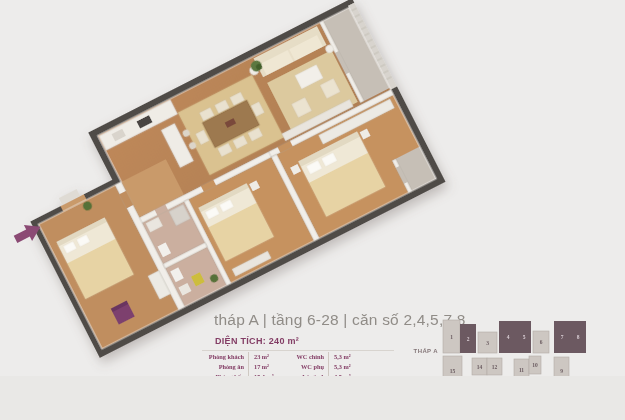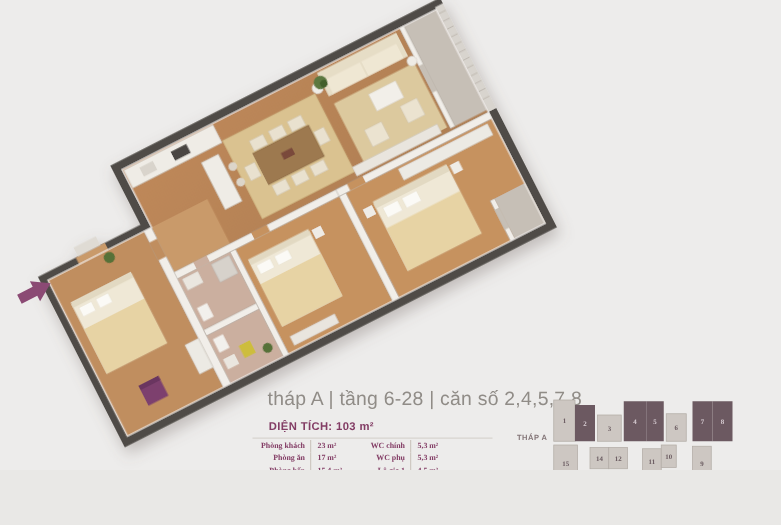--- a/index.html
+++ b/index.html
@@ -182,21 +182,21 @@
     </g>
   </svg>
 
   <svg class="arrow-svg" width="40" height="34" viewBox="0 0 40 34">
     <g transform="translate(20,17) rotate(-27)">
       <path d="M -14,4 L 0,4 L 0,9 L 14,0 L 0,-9 L 0,-4 L -14,-4 Z" style="fill:var(--arrow,#8b4a74)"></path>
     </g>
   </svg>
 
   <div class="title">tháp A | tầng 6-28 | căn số 2,4,5,7,8</div>
-  <div class="area">DIỆN TÍCH: 103 m²</div>
+  <div class="area">DIỆN TÍCH: 240 m²</div>
   <div class="rule"></div>
 
   <table class="rt left">
       <tbody>
         <tr>
           <td class="lbl">Phòng khách</td>
           <td class="val">23 m²</td>
         </tr>
         <tr>
           <td class="lbl">Phòng ăn</td>

